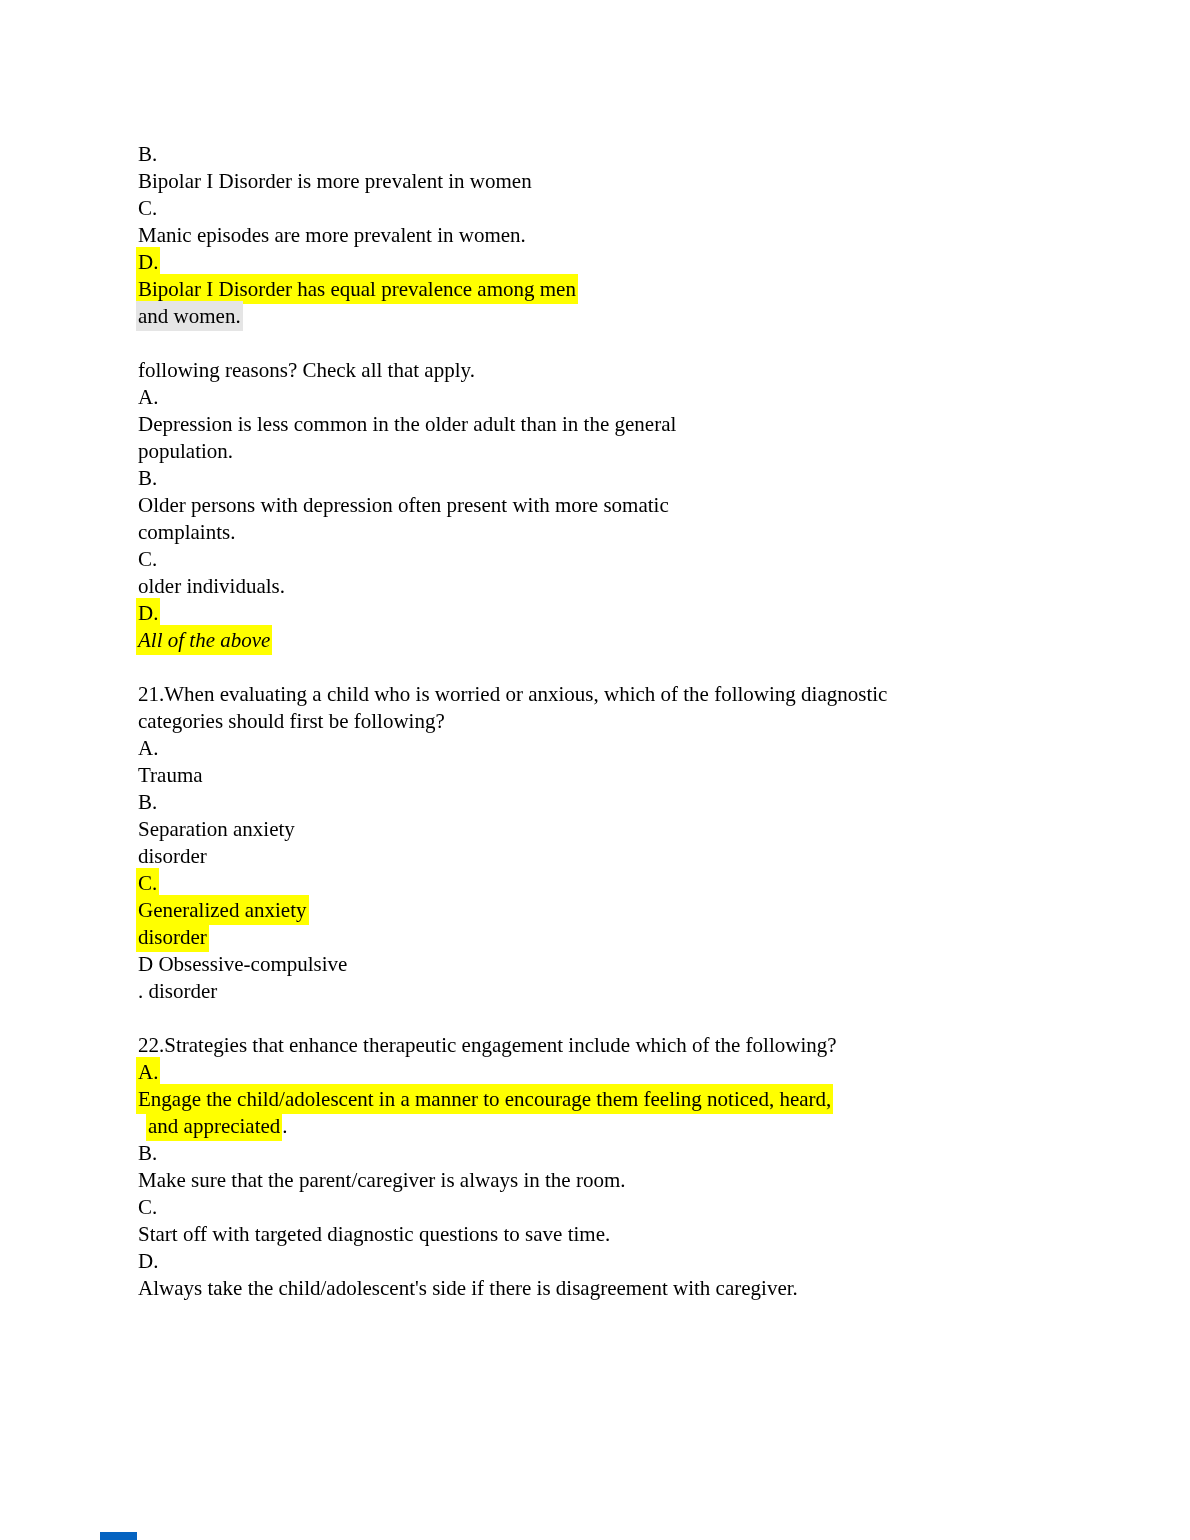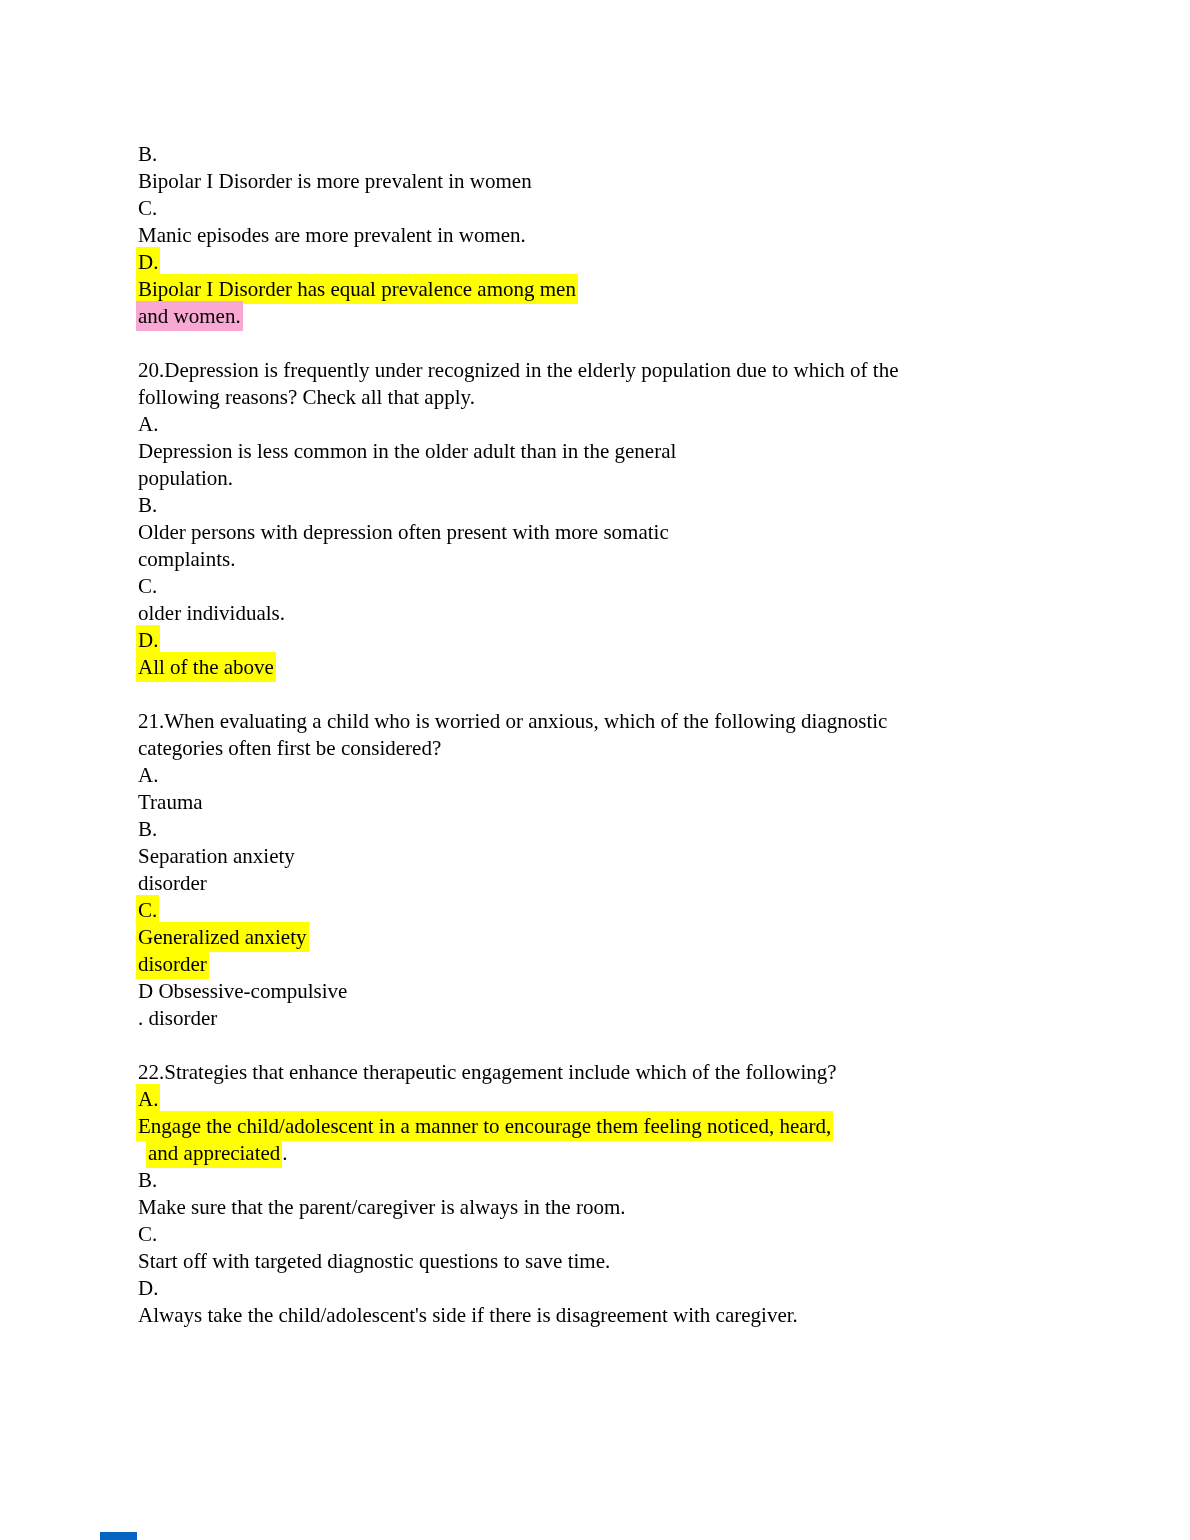--- a/index.html
+++ b/index.html
@@ -46,39 +46,38 @@
 <body style="background: rgb(255, 255, 255);">
 
 <div class="document" style="color: rgb(0, 0, 0);">
     <div class="block">
       <div class="line"><span>B.</span></div>
       <div class="line"><span>Bipolar I Disorder is more prevalent in women</span></div>
       <div class="line"><span>C.</span></div>
       <div class="line"><span>Manic episodes are more prevalent in women.</span></div>
       <div class="line"><span class="hl" style="background: rgb(255, 255, 0);">D.</span></div>
       <div class="line"><span class="hl" style="background: rgb(255, 255, 0); margin-top: 16px;">Bipolar I Disorder has equal prevalence among men</span></div>
-      <div class="line"><span class="hl" style="background: #f9a8d4;">and women.</span></div>
+      <div class="line"><span class="hl" style="background: #e5e5e5;">and women.</span></div>
     </div>
     <div class="block">
-      <div class="line"><span>20.Depression is frequently under recognized in the elderly population due to which of the</span></div>
       <div class="line"><span>following reasons? Check all that apply.</span></div>
       <div class="line"><span>A.</span></div>
       <div class="line"><span>Depression is less common in the older adult than in the general</span></div>
       <div class="line"><span>population.</span></div>
       <div class="line"><span>B.</span></div>
       <div class="line"><span>Older persons with depression often present with more somatic</span></div>
       <div class="line"><span>complaints.</span></div>
       <div class="line"><span>C.</span></div>
       <div class="line"><span>older individuals.</span></div>
       <div class="line"><span class="hl" style="background: rgb(255, 255, 0);">D.</span></div>
-      <div class="line"><span class="hl" style="background: rgb(255, 255, 0);">All of the above</span></div>
+      <div class="line"><span class="hl" style="background: rgb(255, 255, 0); font-style: italic;">All of the above</span></div>
     </div>
     <div class="block">
       <div class="line"><span>21.When evaluating a child who is worried or anxious, which of the following diagnostic</span></div>
-      <div class="line"><span>categories often first be considered?</span></div>
+      <div class="line"><span>categories should first be following?</span></div>
       <div class="line"><span>A.</span></div>
       <div class="line"><span>Trauma</span></div>
       <div class="line"><span>B.</span></div>
       <div class="line"><span>Separation anxiety</span></div>
       <div class="line"><span>disorder</span></div>
       <div class="line"><span class="hl" style="background: rgb(255, 255, 0);">C.</span></div>
       <div class="line"><span class="hl" style="background: rgb(255, 255, 0);">Generalized anxiety</span></div>
       <div class="line"><span class="hl" style="background: rgb(255, 255, 0);">disorder</span></div>
       <div class="line"><span>D Obsessive-compulsive</span></div>
       <div class="line"><span>. disorder</span></div>

